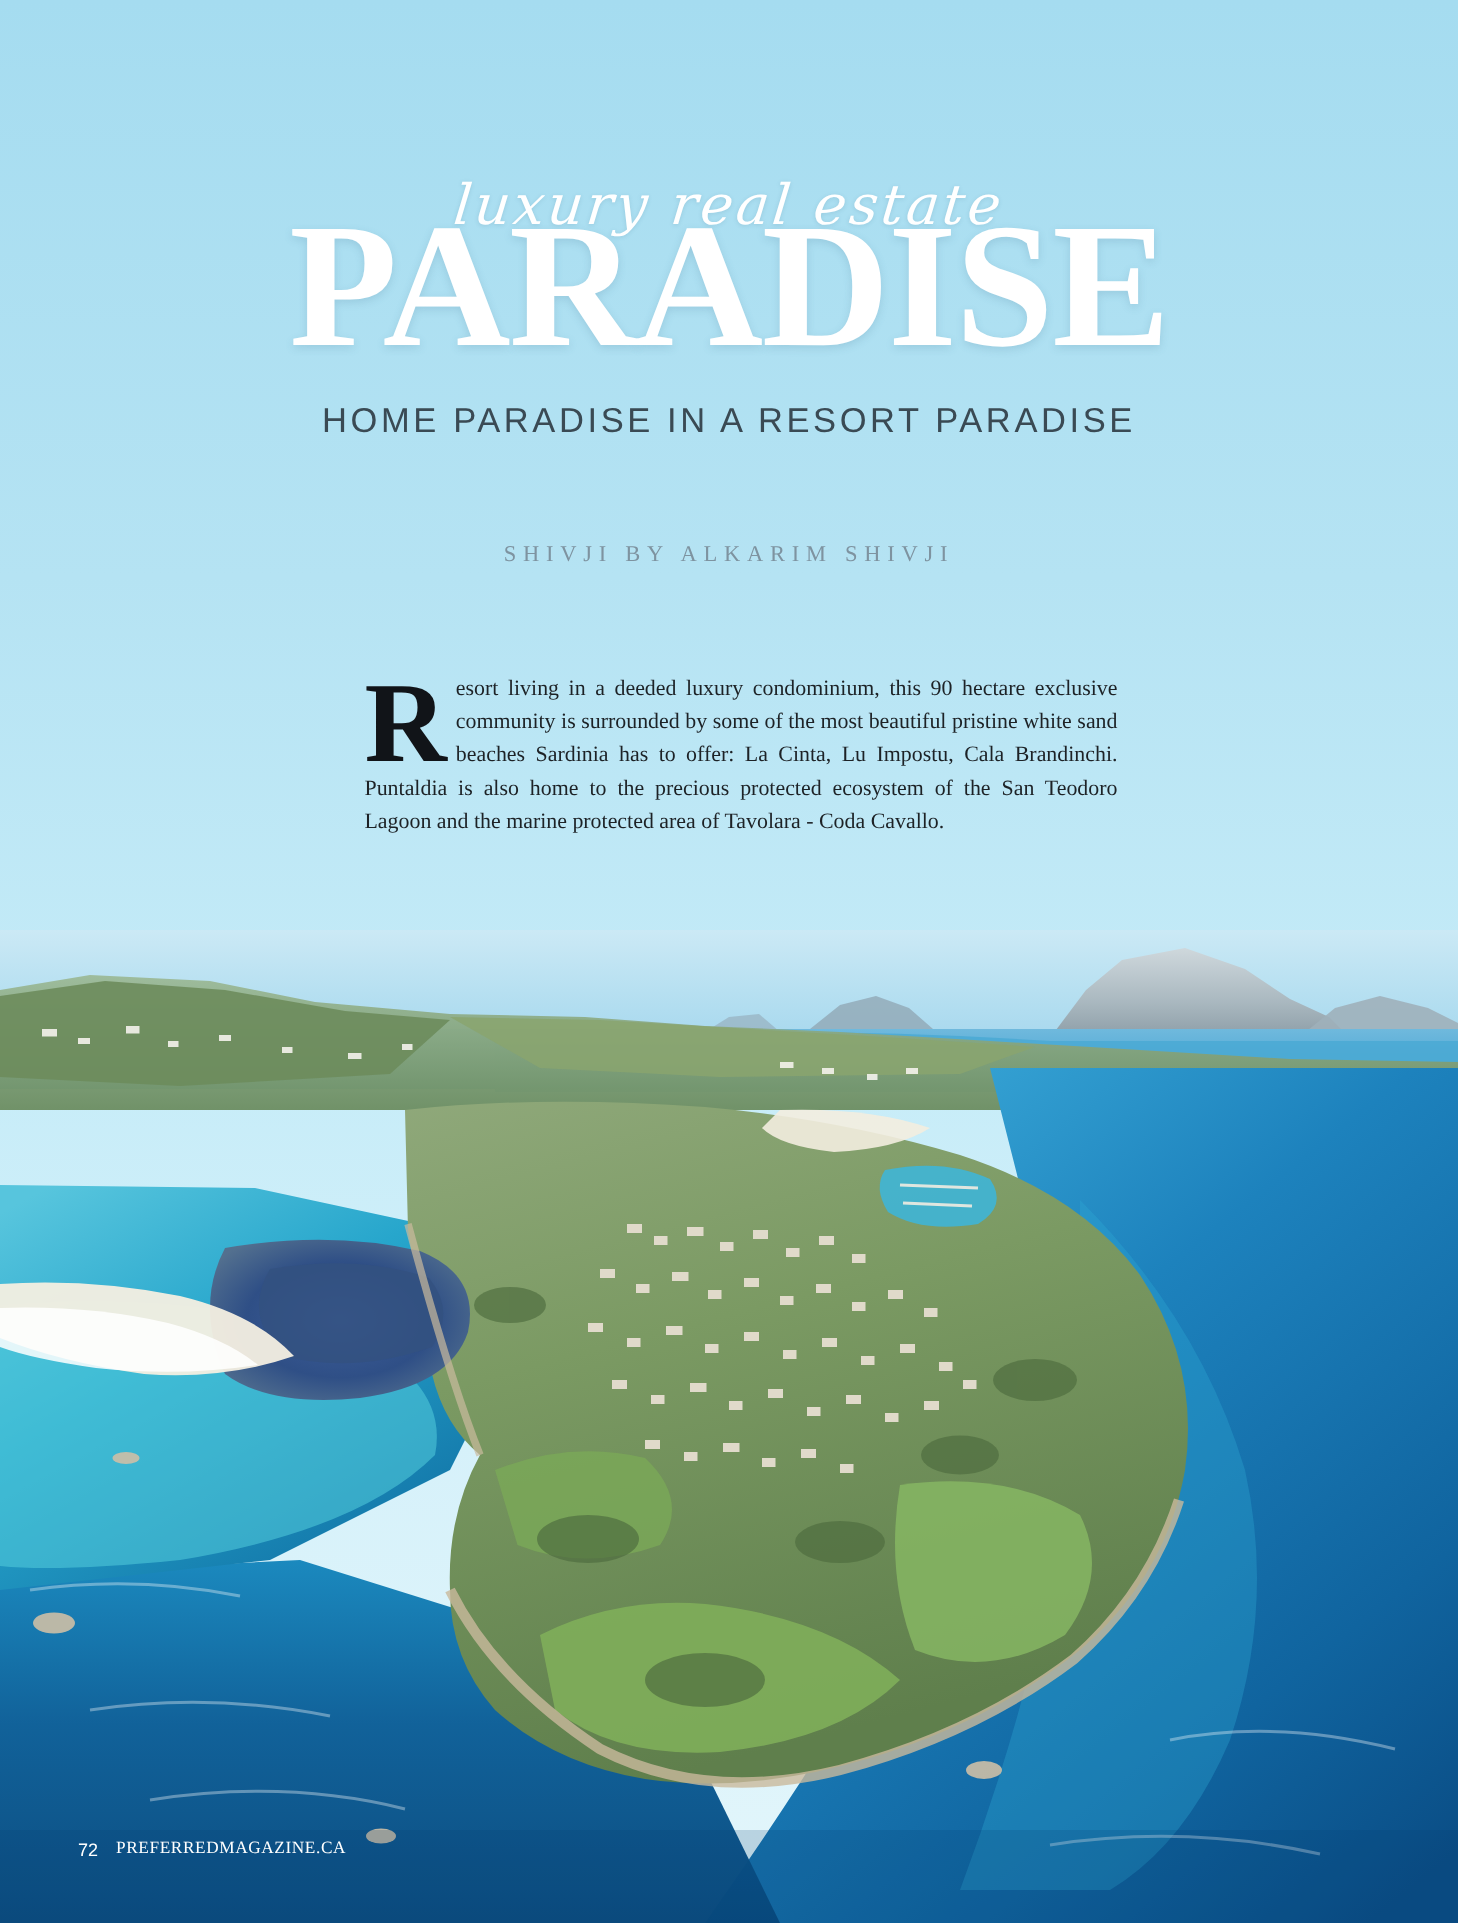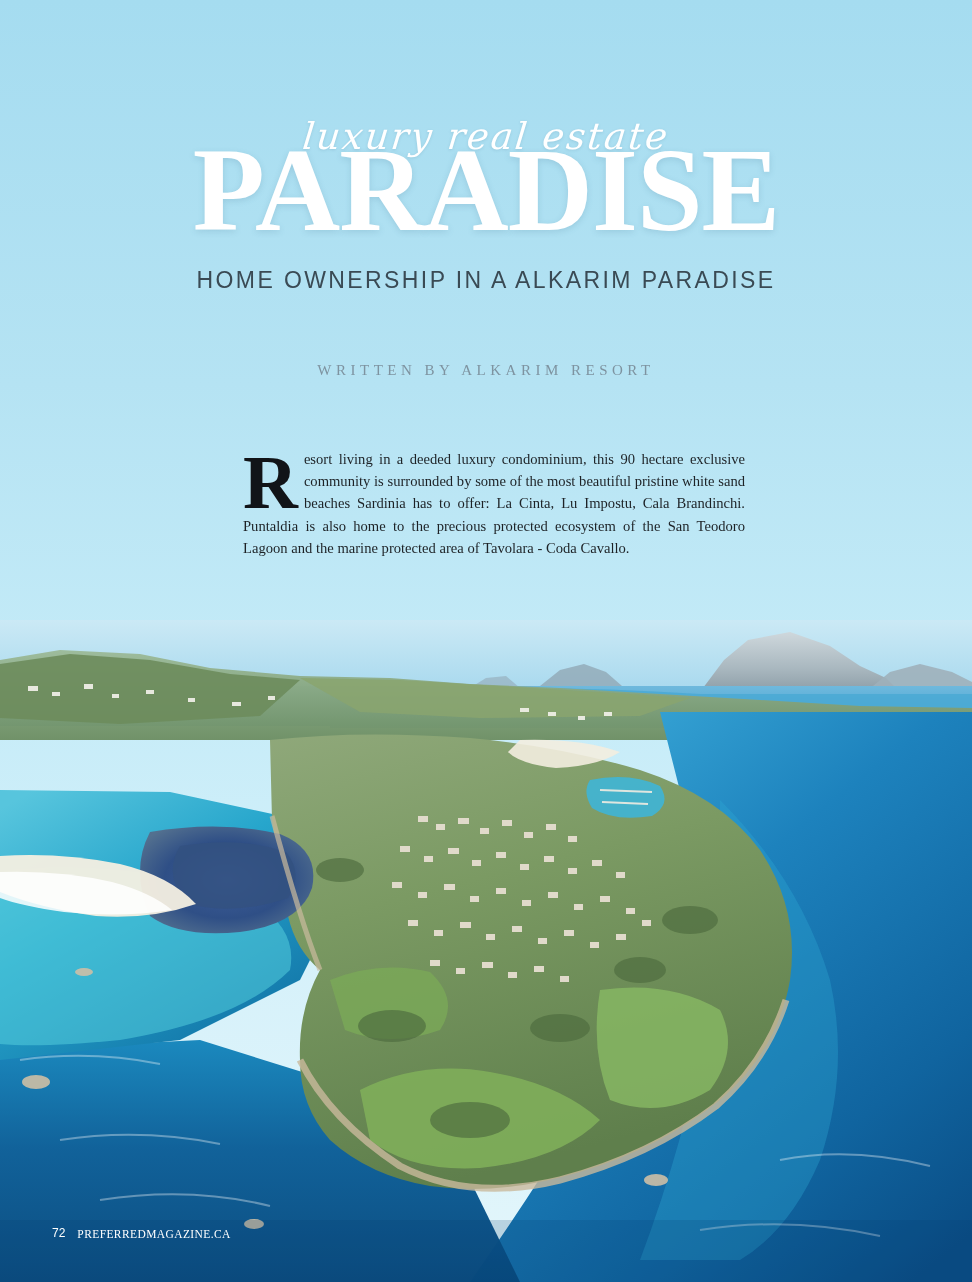--- a/index.html
+++ b/index.html
@@ -95,21 +95,21 @@
     overflow: hidden;
   }
   .photo svg { display: block; width: 972px; height: 662px; }
 
   
   .footer {
     position: absolute;
     left: 52px;
     bottom: 42px;
     display: flex;
-    align-items: flex-end;
+    align-items: flex-start;
     gap: 12px;
     z-index: 10;
   }
   .folio {
     font-family: "Liberation Sans", sans-serif;
     font-size: 12px;
     color: #ffffff;
     font-weight: 400;
   }
   .footer-text {
@@ -121,22 +121,22 @@
   }
 </style>
 </head>
 <body>
 
 <div class="page">
 
   <div class="header">
     <div class="kicker">luxury real estate</div>
     <div class="bigtitle">PARADISE</div>
-    <div class="subtitle">HOME OWNERSHIP IN A ALKARIM PARADISE</div>
-    <div class="byline">WRITTEN BY ALKARIM RESORT</div>
+    <div class="subtitle">HOME PARADISE IN A RESORT PARADISE</div>
+    <div class="byline">SHIVJI BY ALKARIM SHIVJI</div>
   </div>
 
   <div class="intro-wrap">
     <p class="intro"><span class="dropcap">R</span><span>esort living in a deeded luxury condominium, this 90 hectare exclusive community is surrounded by some of the most beautiful pristine white sand beaches Sardinia has to offer: La Cinta, Lu Impostu, Cala Brandinchi. Puntaldia is also home to the precious protected ecosystem of the San Teodoro Lagoon and the marine protected area of  Tavolara - Coda Cavallo.</span></p>
   </div>
 
   <div class="photo">
     <svg viewBox="0 0 972 662" preserveAspectRatio="none">
       <defs>
         <linearGradient id="skyg" x1="0" y1="0" x2="0" y2="1">

